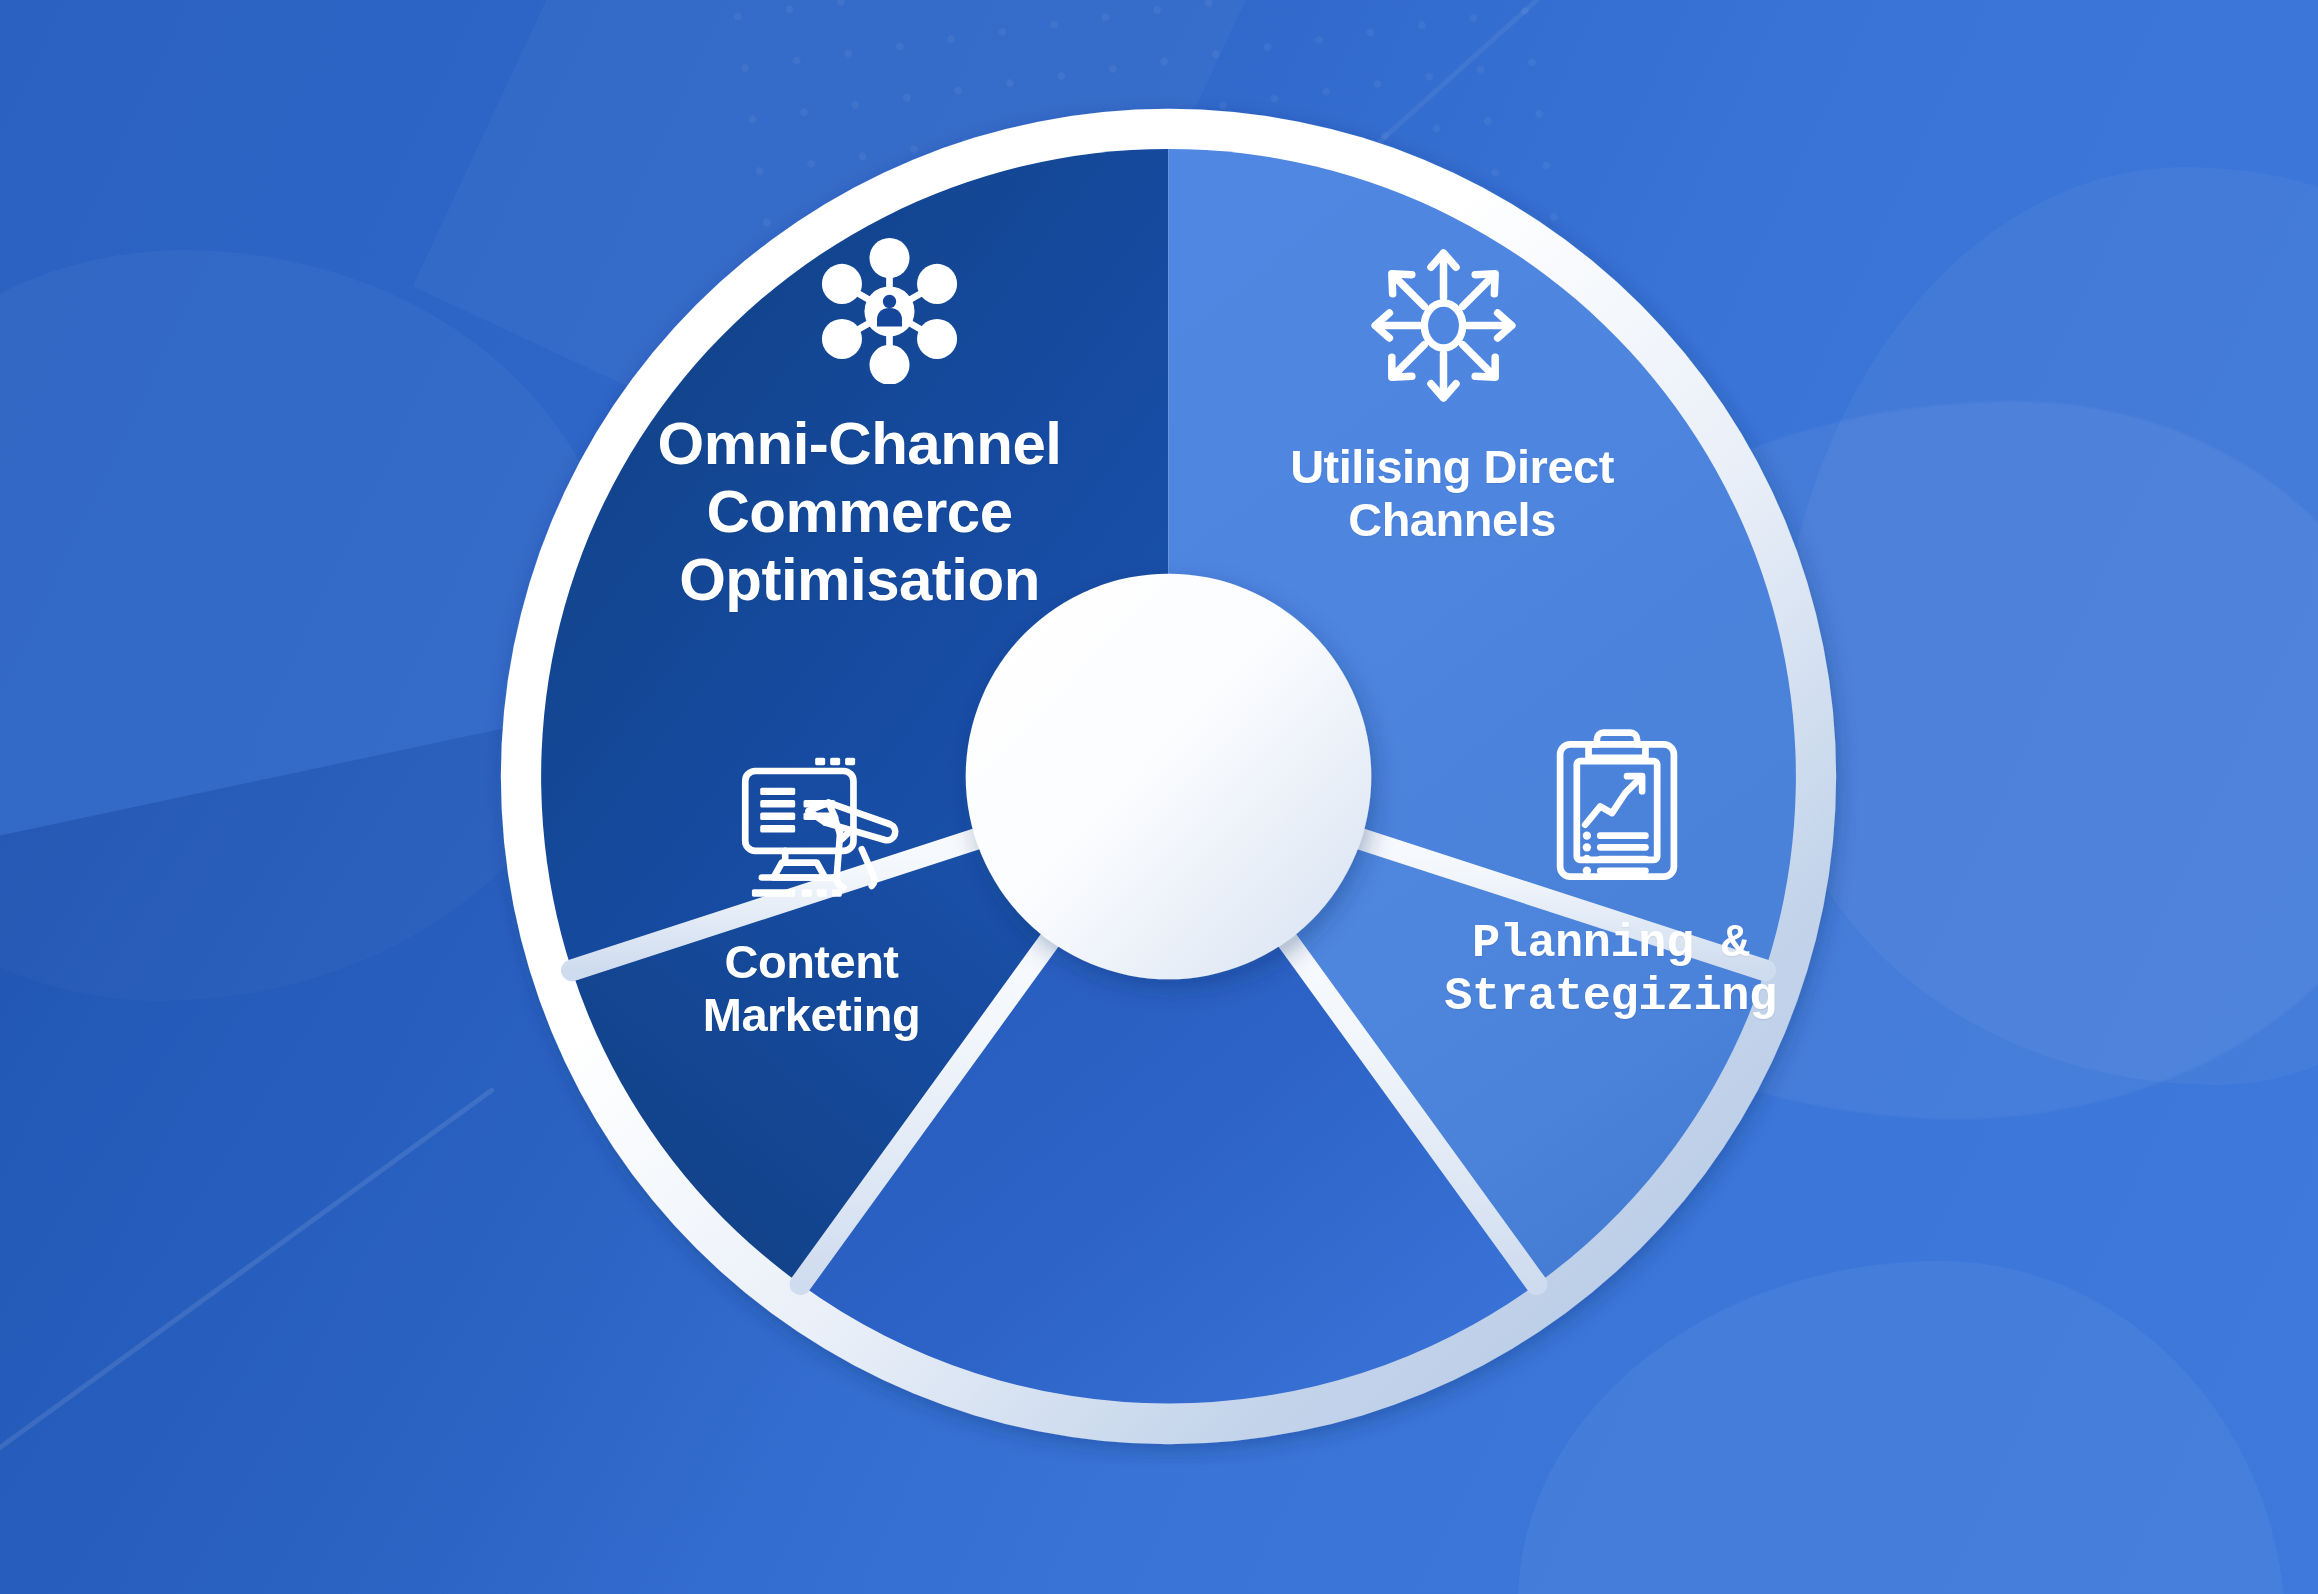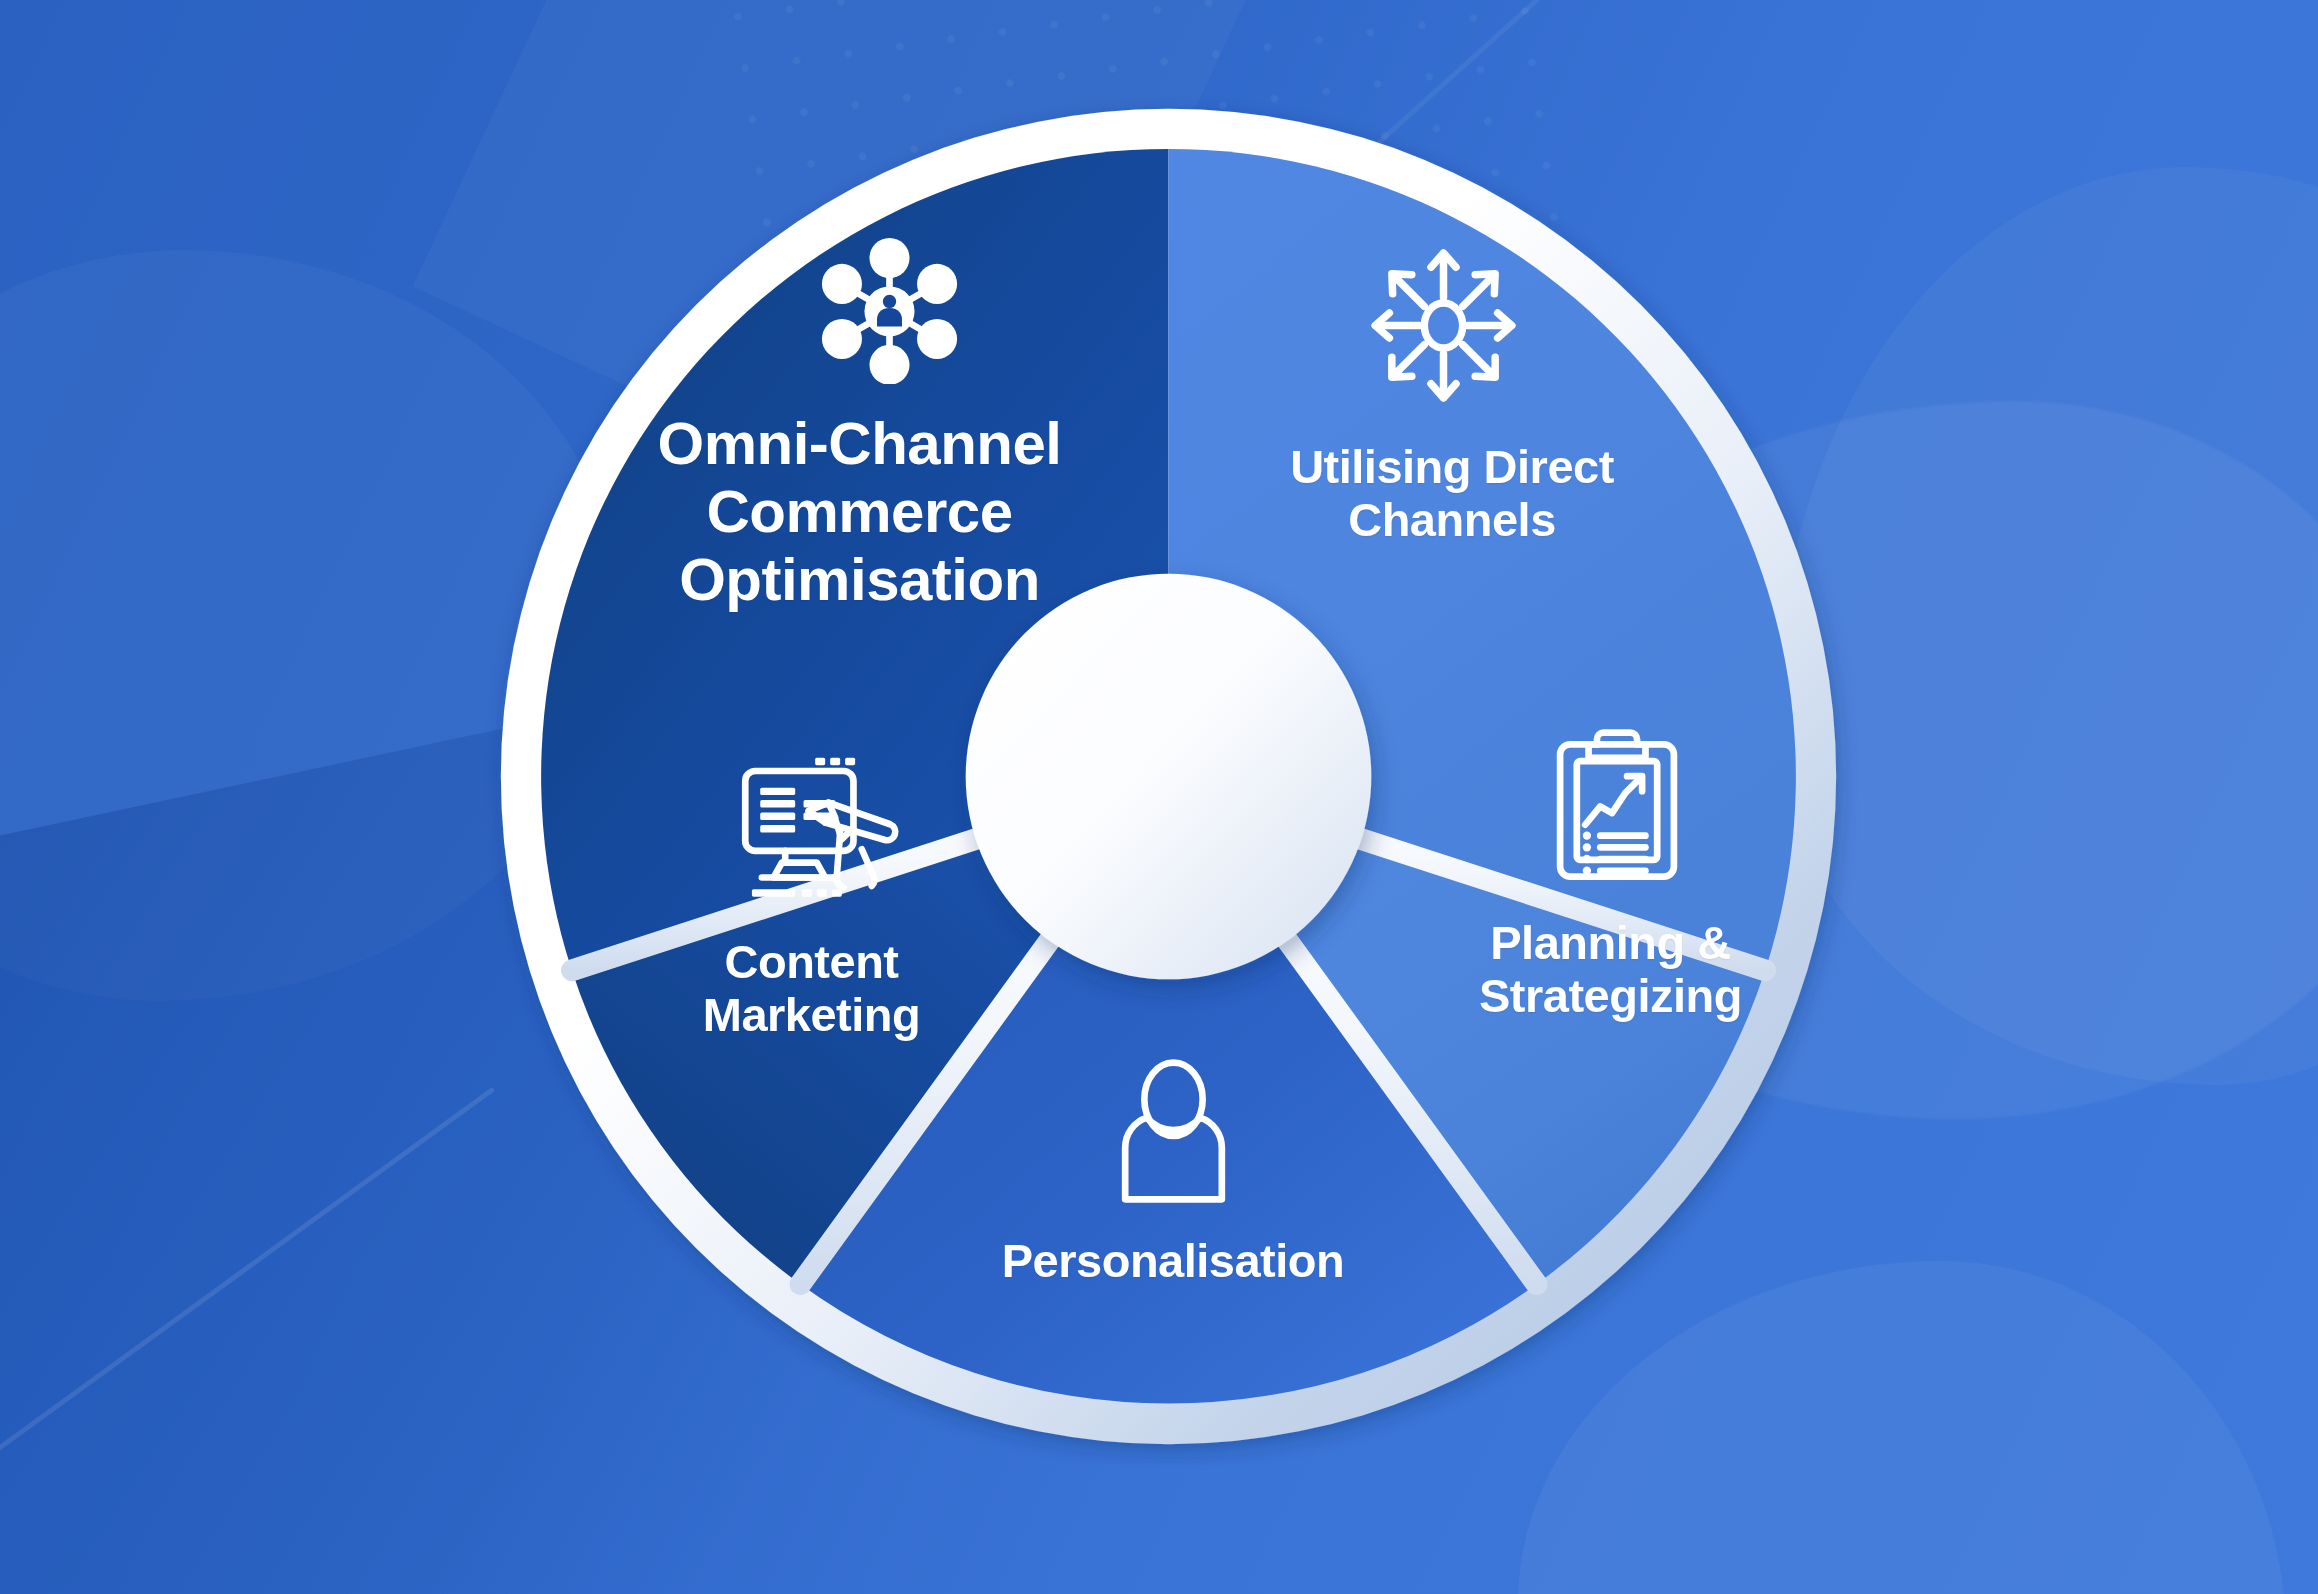--- a/index.html
+++ b/index.html
@@ -85,21 +85,21 @@
 
   
   #seg-omni      {left:634px; top:238px; width:451px;}
   #seg-omni .seg-label{font-size:60px;margin-top:23.4px;}
   #seg-omni .seg-icon{margin-left:60px;}
 
   #seg-direct    {left:1235px; top:242px; width:434px;}
   #seg-direct .seg-label{font-size:47px;margin-top:28px;}
   #seg-direct .seg-icon{margin-left:-16.7px;}
 
-  #seg-planning  {left:1431px; top:726px; width:359px;}
+  #seg-planning  {left:1431px; top:726px; width:359px;font-family:Liberation Mono, monospace;}
   #seg-planning .seg-label{font-size:47px;margin-top:28px;}
   #seg-planning .seg-icon{margin-left:13.4px;}
 
   #seg-personal  {left:956px; top:1056px; width:434px;}
   #seg-personal .seg-label{font-size:47px;margin-top:25px;}
   #seg-personal .seg-icon{margin-left:0px;}
 
   #seg-content   {left:601px;  top:751px; width:401px;}
   #seg-content .seg-label{font-size:47px;margin-top:27px;margin-left:20px;}
   #seg-content .seg-icon{margin-left:33px;}
@@ -304,31 +304,20 @@
           <rect x="56" y="155" width="62" height="8" rx="4"></rect>
           <circle cx="44" cy="173" r="5"></circle>
           <rect x="56" y="169" width="62" height="8" rx="4"></rect>
         </g>
       </svg>
     </span>
     <span class="seg-label">Planning &amp;
 Strategizing</span>
   </div>
 
-  <div class="seg-content" id="seg-personal">
-    <span class="seg-icon">
-      <svg width="125" height="150" viewBox="0 0 150 180" xmlns="http://www.w3.org/2000/svg">
-        <g fill="none" stroke="#ffffff" stroke-width="8" stroke-linecap="round" stroke-linejoin="round">
-          <ellipse cx="75" cy="52" rx="35" ry="44"></ellipse>
-          <path d="M17 172 v-62 a38 38 0 0 1 26 -36 a42 42 0 0 0 64 0 a38 38 0 0 1 26 36 v62 z"></path>
-        </g>
-      </svg>
-    </span>
-    <span class="seg-label">Personalisation</span>
-  </div>
 
   <div class="seg-content" id="seg-content">
     <span class="seg-icon">
       <svg width="167" height="154" viewBox="0 0 200 185" xmlns="http://www.w3.org/2000/svg">
         <g fill="none" stroke="#ffffff" stroke-width="8" stroke-linecap="round" stroke-linejoin="round">
           <rect x="12" y="24" width="130" height="96" rx="12"></rect>
           <path d="M60 120 v14"></path>
           <path d="M32 152 h86"></path>
           <path d="M56 134 h42 l10 18 h-62 z"></path>
         </g>

